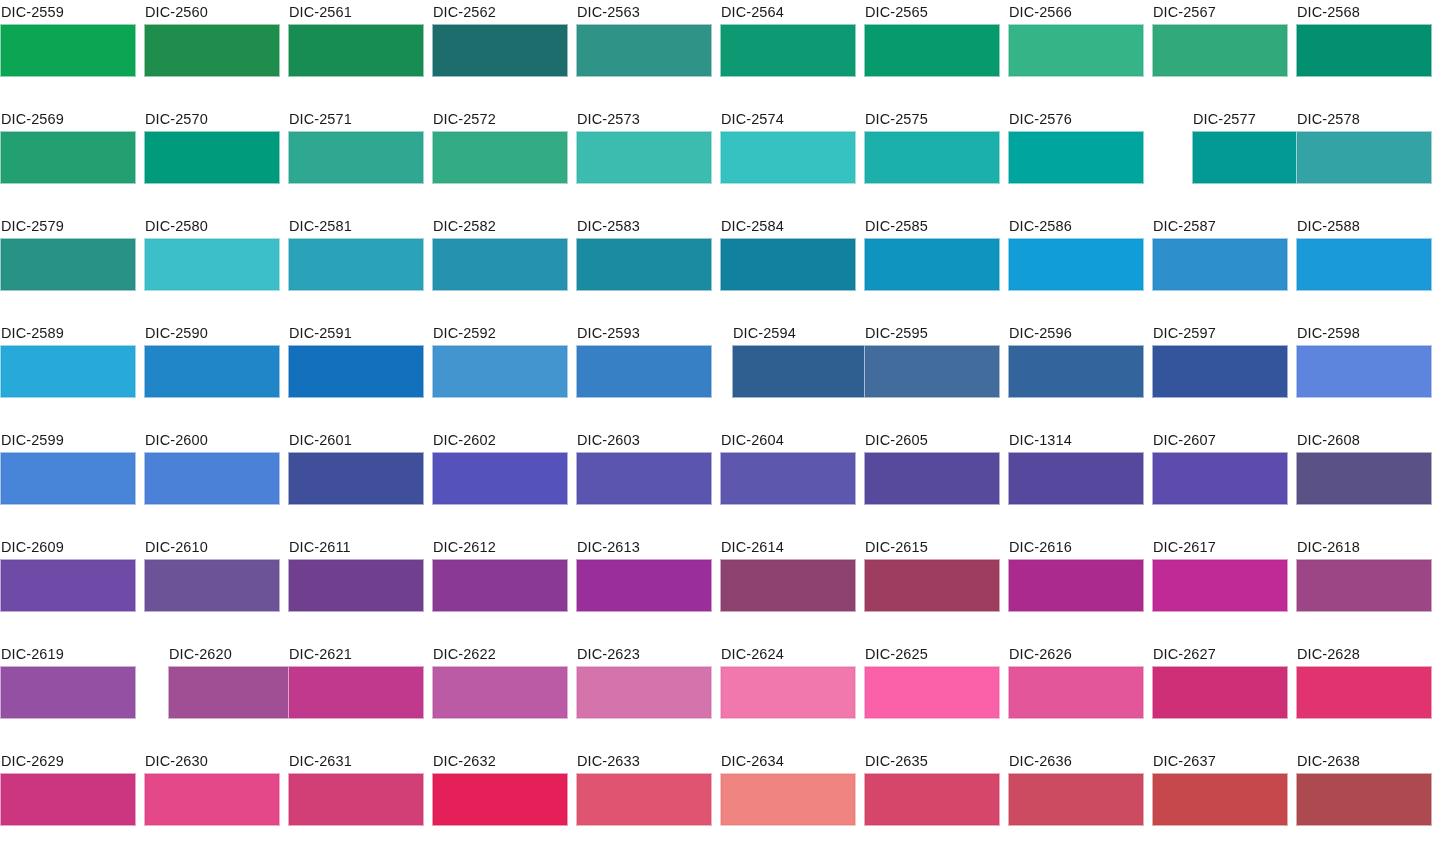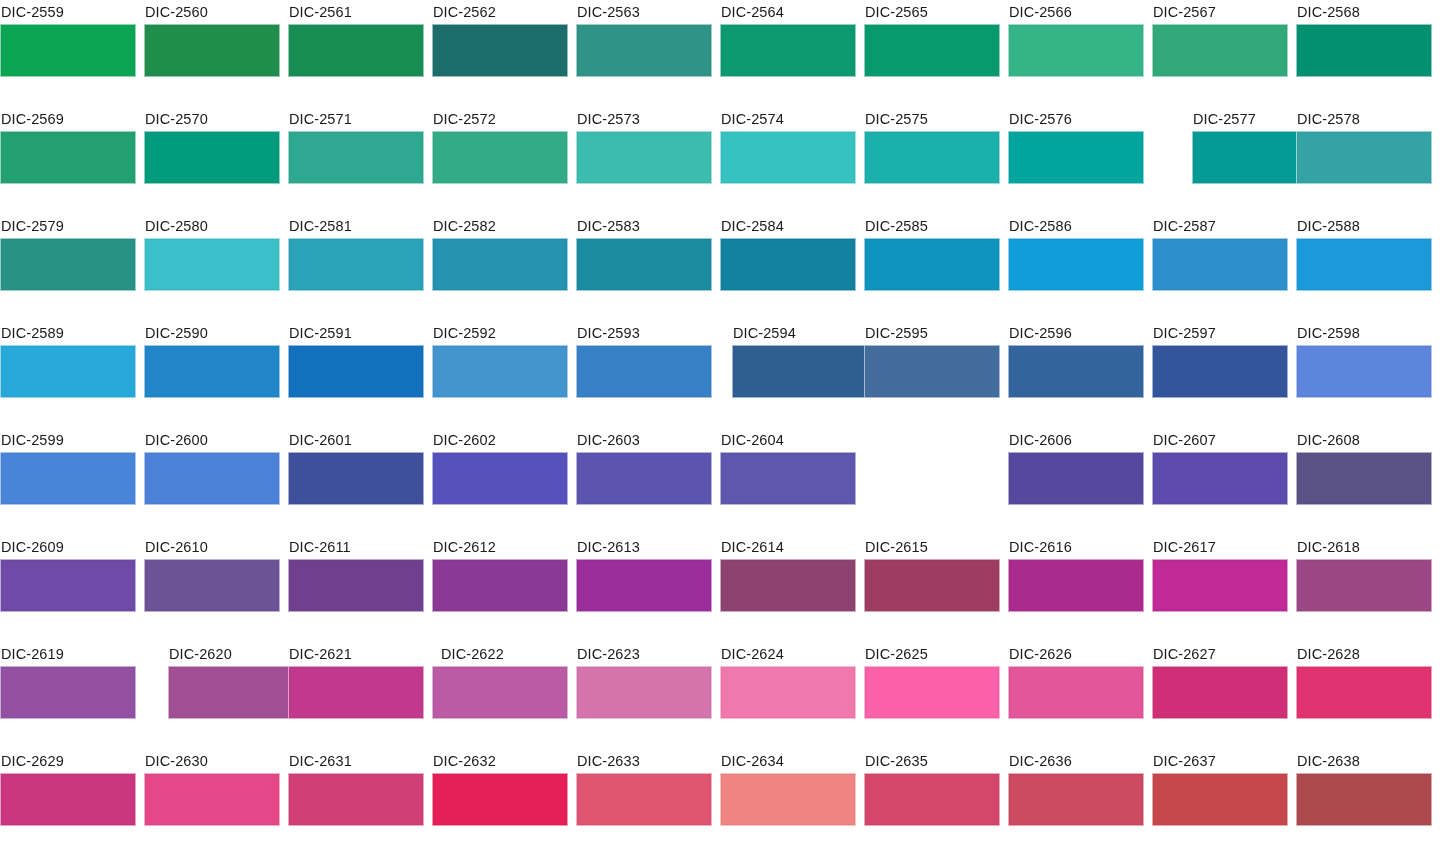--- a/index.html
+++ b/index.html
@@ -247,22 +247,26 @@
         <span class="swatch-chip" style="width: 136px; height: 53px; background-color: rgb(85, 83, 187);"></span>
       </div>
       <div class="swatch-cell" style="left: 576px;">
         <span class="swatch-label" style="color: rgb(26, 26, 26);">DIC-2603</span>
         <span class="swatch-chip" style="width: 136px; height: 53px; background-color: rgb(91, 85, 176);"></span>
       </div>
       <div class="swatch-cell" style="left: 720px;">
         <span class="swatch-label" style="color: rgb(26, 26, 26);">DIC-2604</span>
         <span class="swatch-chip" style="width: 136px; height: 53px; background-color: rgb(94, 87, 174);"></span>
       </div>
-      <div class="swatch-cell" style="left: 1008px;">
-        <span class="swatch-label" style="color: rgb(26, 26, 26);">DIC-2606</span>
+      <div class="swatch-cell" style="left: 864px;">
+        <span class="swatch-label" style="color: rgb(26, 26, 26);">DIC-2605</span>
+        <span class="swatch-chip" style="width: 136px; height: 53px; background-color: rgb(87, 74, 156);"></span>
+      </div>
+      <div class="swatch-cell" style="left: 1008px;">
+        <span class="swatch-label" style="color: rgb(26, 26, 26);">DIC-1314</span>
         <span class="swatch-chip" style="width: 136px; height: 53px; background-color: rgb(86, 72, 156);"></span>
       </div>
       <div class="swatch-cell" style="left: 1152px;">
         <span class="swatch-label" style="color: rgb(26, 26, 26);">DIC-2607</span>
         <span class="swatch-chip" style="width: 136px; height: 53px; background-color: rgb(93, 76, 173);"></span>
       </div>
       <div class="swatch-cell" style="left: 1296px;">
         <span class="swatch-label" style="color: rgb(26, 26, 26);">DIC-2608</span>
         <span class="swatch-chip" style="width: 136px; height: 53px; background-color: rgb(90, 81, 134);"></span>
       </div>
@@ -316,21 +320,21 @@
       </div>
       <div class="swatch-cell" style="left: 144px; padding-left: 24px;">
         <span class="swatch-label" style="color: rgb(26, 26, 26);">DIC-2620</span>
         <span class="swatch-chip" style="width: 136px; height: 53px; background-color: rgb(160, 79, 149);"></span>
       </div>
       <div class="swatch-cell" style="left: 288px;">
         <span class="swatch-label" style="color: rgb(26, 26, 26);">DIC-2621</span>
         <span class="swatch-chip" style="width: 136px; height: 53px; background-color: rgb(192, 57, 141);"></span>
       </div>
       <div class="swatch-cell" style="left: 432px;">
-        <span class="swatch-label" style="color: rgb(26, 26, 26); margin-left: 8px;">DIC-2622</span>
+        <span class="swatch-label" style="color: rgb(26, 26, 26);">DIC-2622</span>
         <span class="swatch-chip" style="width: 136px; height: 53px; background-color: rgb(187, 90, 165);"></span>
       </div>
       <div class="swatch-cell" style="left: 576px;">
         <span class="swatch-label" style="color: rgb(26, 26, 26);">DIC-2623</span>
         <span class="swatch-chip" style="width: 136px; height: 53px; background-color: rgb(213, 115, 173);"></span>
       </div>
       <div class="swatch-cell" style="left: 720px;">
         <span class="swatch-label" style="color: rgb(26, 26, 26);">DIC-2624</span>
         <span class="swatch-chip" style="width: 136px; height: 53px; background-color: rgb(240, 120, 173);"></span>
       </div>

